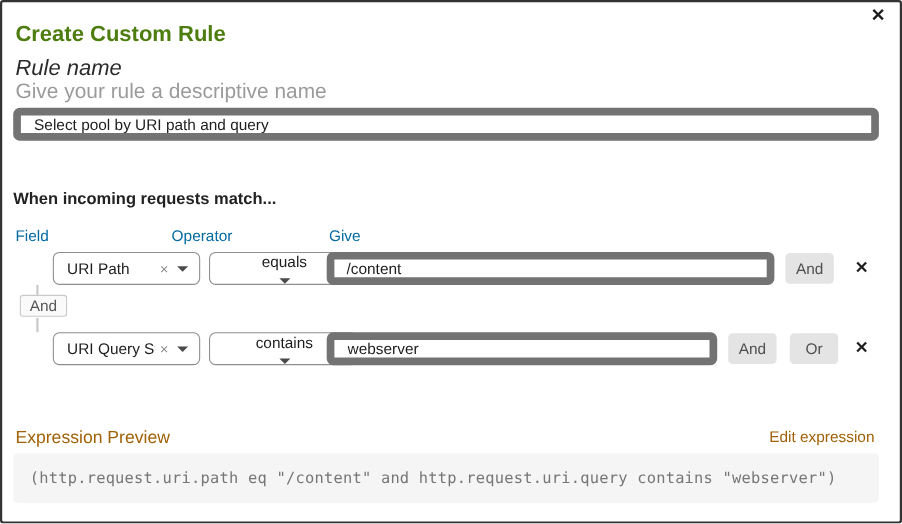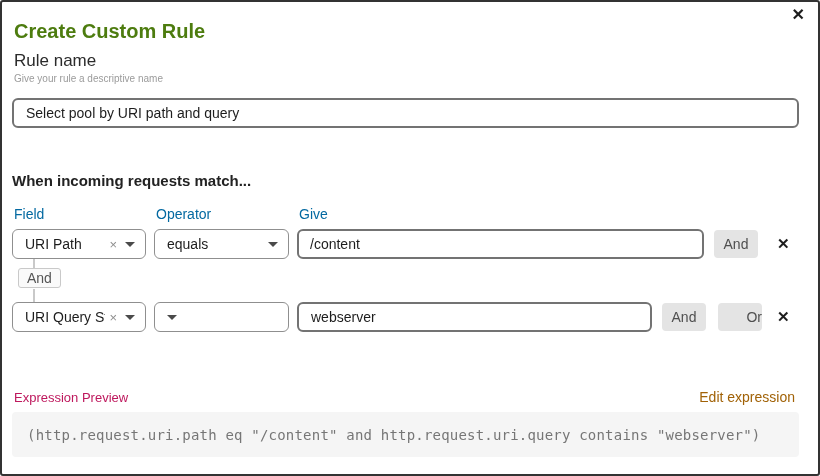--- a/index.html
+++ b/index.html
@@ -10,79 +10,79 @@
     position:relative; width:820px; height:476px;
     background:#fff; border:2px solid #333; border-radius:3px;
     overflow:hidden;
   }
 
   .abs { position:absolute; }
 
   .title { left:12px; top:6px; font-size:20px; font-weight:700; color:#4d7c0f;margin-top:12px; }
   .close-btn { right:13px; top:5px; font-size:16px; font-weight:700; color:#1d1d1d; cursor:pointer; line-height:1; }
 
-  .rule-label { left:12px; top:49px; font-size:17px; color:#2b2b2b; }
-  .rule-desc  { left:12px; top:71px; font-size:10px; color:#9b9b9b; }
+  .rule-label { left:12px; top:49px; font-size:20px; color:#2b2b2b;font-style:italic; }
+  .rule-desc  { left:12px; top:71px; font-size:19px; color:#9b9b9b; }
 
   .text-input {
-    position:absolute; height:30px; border:2px solid #737373; border-radius:6px;
+    position:absolute; height:30px; border:7px solid #737373; border-radius:6px;
     padding:0 12px; font-size:14px; color:#1d1d1d; background:#fff; outline:none;
     font-family:"Liberation Sans", sans-serif;
   }
   #rule-name-input { left:10px; top:96px; width:787px; }
 
   .match-heading { left:10px; top:170px; font-size:15px; font-weight:700; color:#222; }
 
   .col-label { top:204px; font-size:14px; color:#0369a1; }
   .col-field    { left:12px; }
   .col-operator { left:154px; }
   .col-value    { left:297px; }
 
   .select {
     position:absolute; height:30px; border:1px solid #8f8f8f; border-radius:6px;
     background:#fff; display:flex; align-items:center;
-    padding:0 10px 0 12px; font-size:14px; color:#1d1d1d; cursor:pointer;
+    padding:0 10px 0 12px; font-size:14px; color:#1d1d1d; cursor:pointer;margin-left:36px;
   }
   .select .txt { flex:1; white-space:nowrap; overflow:hidden; }
   .select .clear { color:#8e8e8e; font-size:13px; margin:0 8px 0 4px; cursor:pointer; line-height:1; }
   .caret {
     width:0; height:0; border-left:5px solid transparent; border-right:5px solid transparent;
     border-top:5px solid #4a4a4a; flex:0 0 auto;
   }
 
   .row1 { top:227px; }
   .row2 { top:300px; }
   .sel-field    { left:10px;  width:134px; }
-  .sel-operator { left:152px; width:135px; }
+  .sel-operator { left:152px; width:135px;flex-direction:column; }
   .inp-value1   { left:295px; top:227px; width:407px;padding-left:11px; }
   .inp-value2   { left:295px; top:300px; width:355px; }
 
   .gray-btn {
     position:absolute; height:28px; width:44px; background:#e4e4e4; border:none;
     border-radius:4px; font-size:14px; color:#4f4f4f; cursor:pointer;
     font-family:"Liberation Sans", sans-serif;
   }
   .and1 { left:712px; top:228px; }
   .and2 { left:660px; top:301px; }
-  .or2  { left:716px; top:301px;text-align:right; }
+  .or2  { left:716px; top:301px; }
 
   .remove-btn { font-size:15px; font-weight:700; color:#1d1d1d; cursor:pointer; line-height:1; }
   .rm1 { left:775px; top:234px; }
   .rm2 { left:775px; top:307px; }
 
   .conn-line { position:absolute; left:31px; width:2px; background:#c9c9c9; }
   .line-a { top:257px; height:9px; }
   .line-b { top:287px; height:13px; }
   .conn-chip {
     position:absolute; left:16px; top:266px; background:#fafafa;
     border:1px solid #c9c9c9; border-radius:3px; padding:1px 8px;
     font-size:14px; color:#565656;
   }
 
-  .expr-label { left:12px; top:388px; font-size:13px; color:#be185d;text-align:right; }
+  .expr-label { left:12px; top:388px; font-size:16px; color:#a16207;text-align:right; }
   .edit-link  { right:23px; top:387px; font-size:14px; color:#a16207; cursor:pointer; }
 
   .code-block {
     position:absolute; left:10px; top:410px; width:787px; height:45px;
     background:#f5f5f5; border-radius:4px;
   }
   .code-text {
     padding:15px 0 0 15px; font-family:"DejaVu Sans Mono", monospace;
     font-size:14px; letter-spacing:0.2px; color:#767676; white-space:nowrap;
   }
@@ -121,20 +121,21 @@
   <div class="conn-line line-a"></div>
   <div class="conn-chip">And</div>
   <div class="conn-line line-b"></div>
 
   <div class="select row2 sel-field">
     <span class="txt">URI Query St...</span>
     <span class="clear">×</span>
     <span class="caret"></span>
   </div>
   <div class="select row2 sel-operator">
+    <span class="txt">contains</span>
     <span class="caret"></span>
   </div>
   <input class="text-input inp-value2" type="text" value="webserver" style="">
   <button class="gray-btn and2">And</button>
   <button class="gray-btn or2">Or</button>
   <div class="abs remove-btn rm2">✕</div>
 
   <div class="abs expr-label">Expression Preview</div>
   <div class="abs edit-link">Edit expression</div>
   <div class="code-block">

